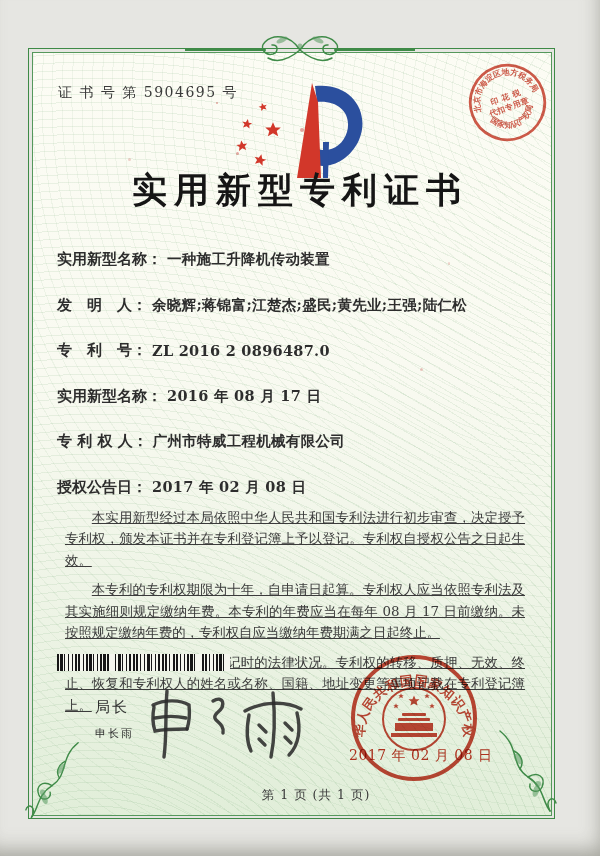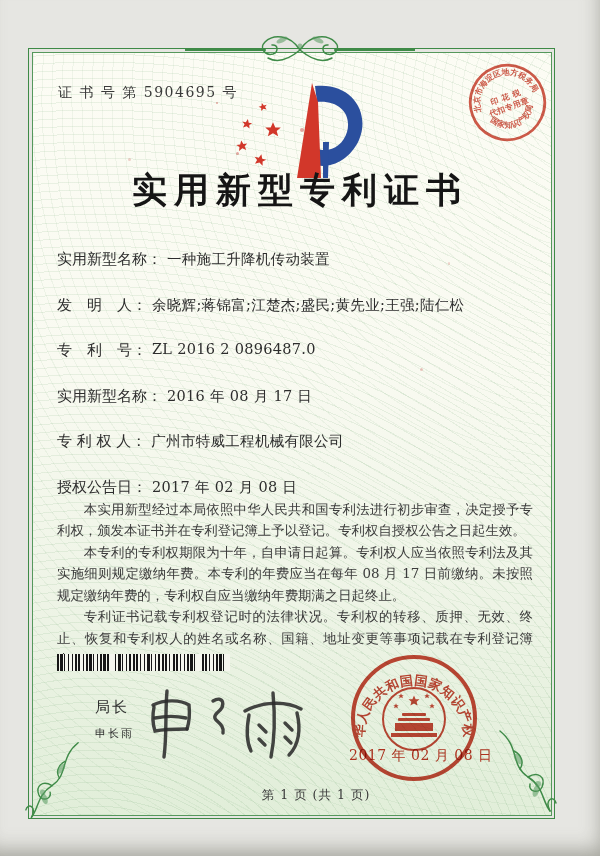--- a/index.html
+++ b/index.html
@@ -24,27 +24,27 @@
       repeating-radial-gradient(circle at 108% 6%, rgba(108,165,110,.09) 0 1px, rgba(0,0,0,0) 1px 10px),
       linear-gradient(180deg,#fcfcf4 0%,#f9faf1 42%,#eef4e6 72%,#e1eed9 100%);
   }
   .content{position:absolute;inset:0;}
 
   .cert-no{position:absolute;left:58px;top:84px;font-size:14px;letter-spacing:1.5px;color:#3a3a3a;}
   .title{position:absolute;left:0;right:0;top:167px;text-align:center;
          font-size:35px;font-weight:700;letter-spacing:7px;color:#151515;}
 
   .fields{position:absolute;left:57px;top:250px;width:474px;}
-  .field-row{display:flex;align-items:flex-start;margin-bottom:26.5px;font-size:15px;color:#2d2d2d;white-space:nowrap;}
+  .field-row{display:flex;align-items:center;margin-bottom:26.5px;font-size:15px;color:#2d2d2d;white-space:nowrap;font-weight:bold;}
   .field-label{flex:none;margin-right:5px;}
   .field-value{font-size:14.5px;letter-spacing:.3px;}
 
   .paragraphs{position:absolute;left:57px;top:499px;width:476px;
               font-size:13.4px;line-height:1.6;color:#3b3b3b;text-align:justify;}
-  .paragraphs p{margin:0;text-indent:2em;}
+  .paragraphs p{margin:8px;text-indent:2em;text-decoration:underline;}
 
   .barcode{position:absolute;left:57px;top:654px;width:173px;height:17px;
     background:repeating-linear-gradient(90deg,
       #161616 0 1.5px,#f5f6ee 1.5px 3px,
       #161616 3px 5.5px,#f5f6ee 5.5px 6.5px,
       #161616 6.5px 8px,#f5f6ee 8px 11px,
       #161616 11px 12px,#f5f6ee 12px 14.5px);}
 
   .sig-title{position:absolute;left:95px;top:698px;font-size:15px;color:#2e2e2e;letter-spacing:2px;}
   .sig-name{position:absolute;left:95px;top:726px;font-size:11px;color:#2e2e2e;letter-spacing:2px;}

